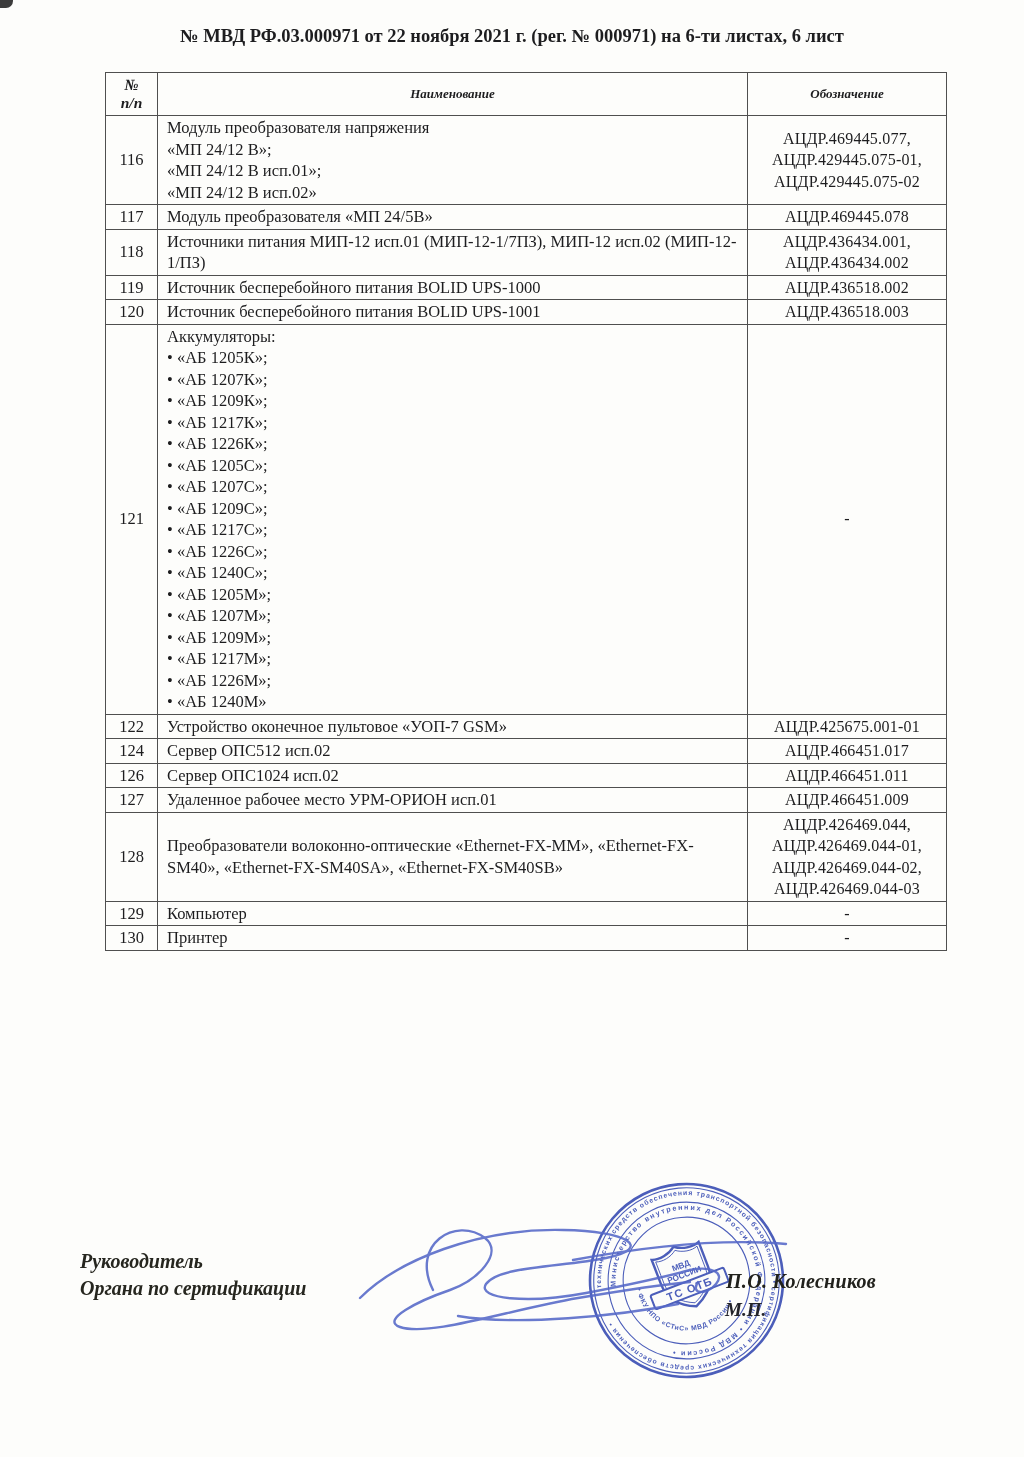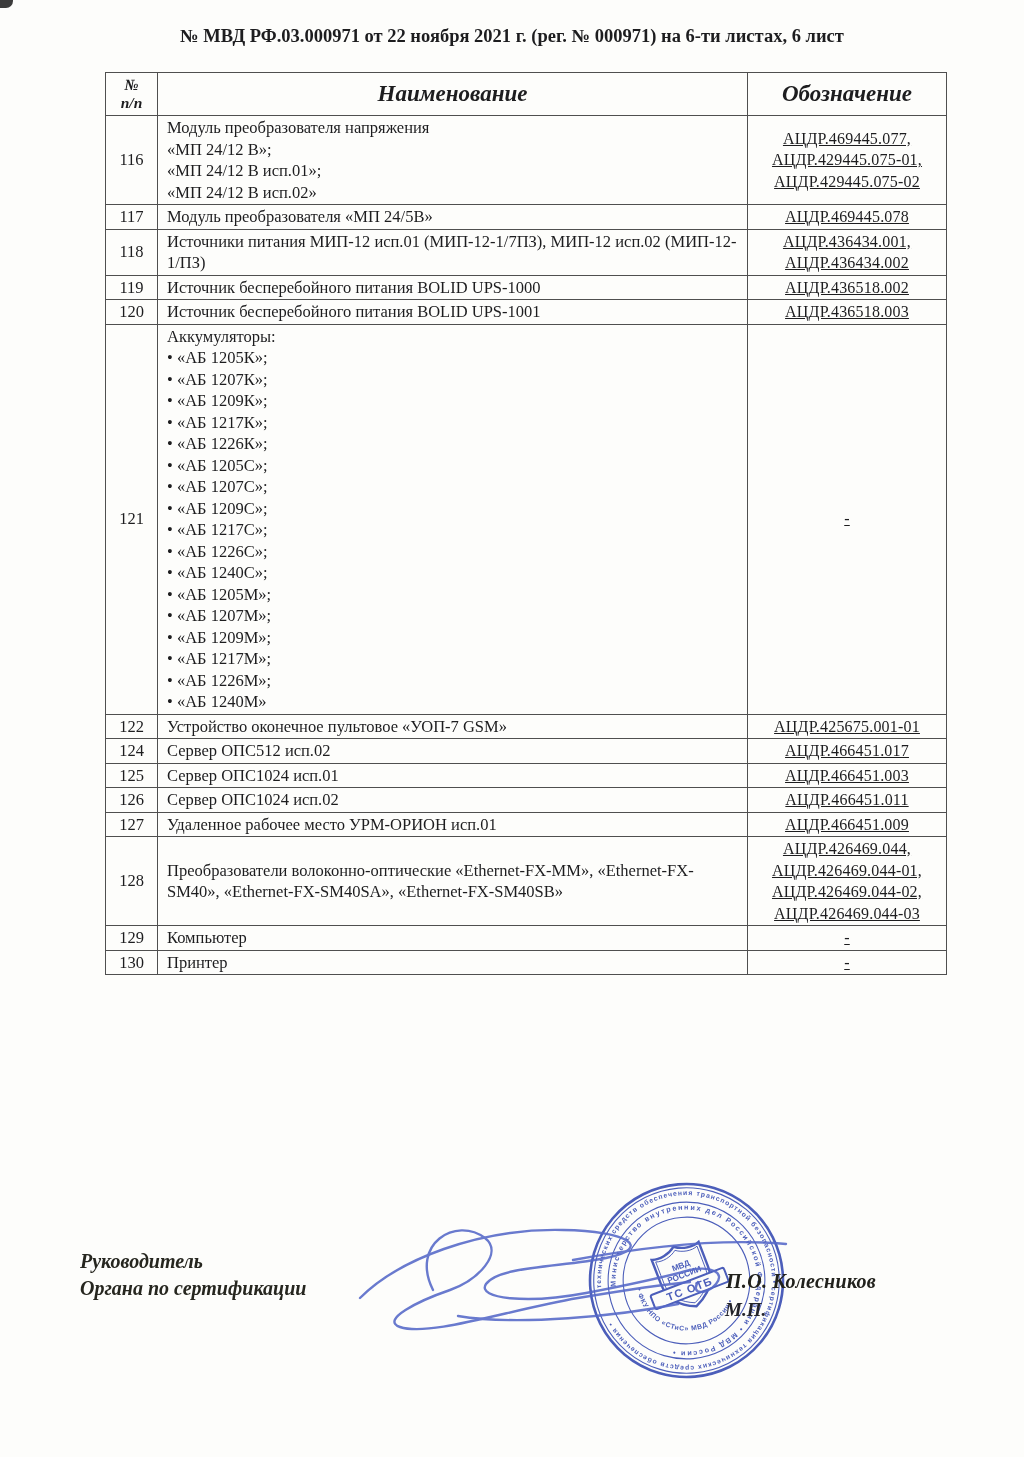--- a/index.html
+++ b/index.html
@@ -27,36 +27,36 @@
     table-layout: fixed;
     width: 826px;
     margin: 25px 0 0 105px;
   }
   .main-table th, .main-table td {
     border: 1.4px solid var(--table-border, #4f4f4f);
   }
   .main-table th {
     font-style: italic;
     font-weight: bold;
-    font-size: 23px;
+    font-size: 13px;
     padding: 3px 2px;
     line-height: 20px;
   }
   th.col-num { width:47px; font-size:15.5px; line-height:18px; }
   th.col-name { width:585px; }
   th.col-des { width:194px; }
   .main-table td {
     font-size: 16.5px;
     line-height: 21.5px;
     padding: 1px 4px;
     vertical-align: middle;
   }
   td.cell-num { text-align:center; padding:1px 1px; }
   td.cell-name { text-align:left; padding-left:9px; padding-right:8px; }
-  td.cell-des { text-align:center; font-size:16px; letter-spacing:.2px;text-decoration:underline; }
+  td.cell-des { text-align:center; font-size:16px; letter-spacing:.2px; }
 
   .footer-role {
     position:absolute; left:80px; top:1248px;
     font-size:20px; font-weight:bold; font-style:italic;
     line-height:27px; color:#26261f;
   }
   .signature-svg {
     position:absolute; left:338px; top:1198px; width:480px; height:150px;
     z-index:3; pointer-events:none;
   }
@@ -205,31 +205,20 @@
         </tr>
         <tr>
           <td class="cell-num">
             <div>124</div>
           </td>
           <td class="cell-name">
             <div>Сервер ОПС512 исп.02</div>
           </td>
           <td class="cell-des">
             <div>АЦДР.466451.017</div>
-          </td>
-        </tr>
-        <tr>
-          <td class="cell-num">
-            <div>125</div>
-          </td>
-          <td class="cell-name">
-            <div>Сервер ОПС1024 исп.01</div>
-          </td>
-          <td class="cell-des">
-            <div>АЦДР.466451.003</div>
           </td>
         </tr>
         <tr>
           <td class="cell-num">
             <div>126</div>
           </td>
           <td class="cell-name">
             <div>Сервер ОПС1024 исп.02</div>
           </td>
           <td class="cell-des">

